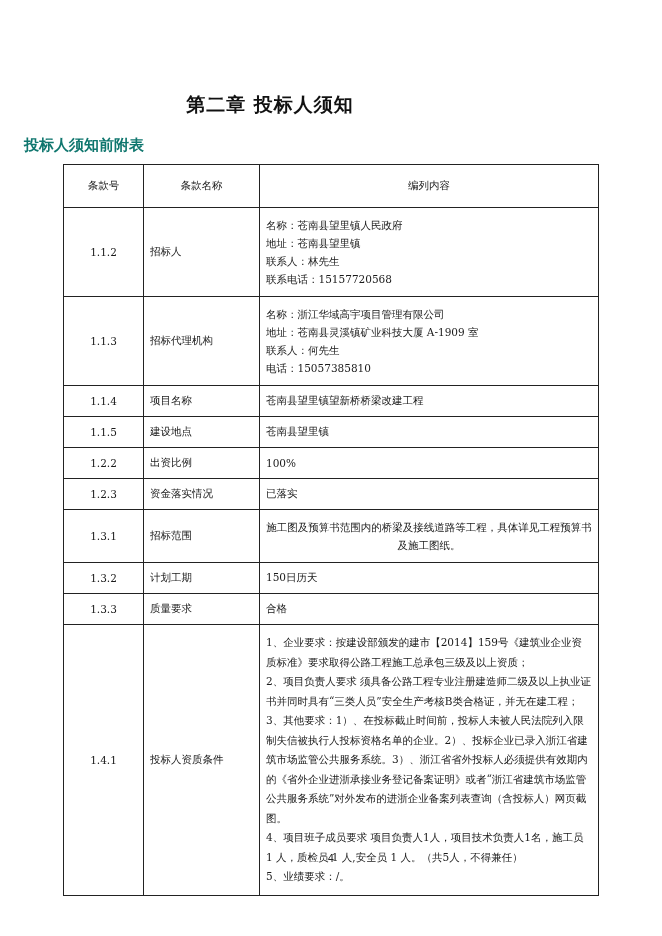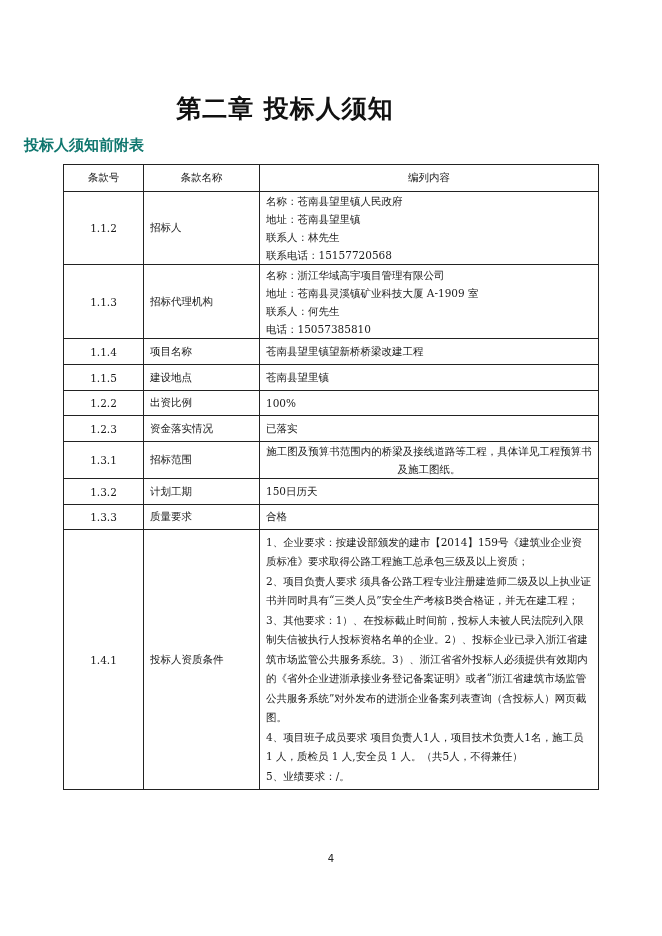--- a/index.html
+++ b/index.html
@@ -1,25 +1,25 @@
 <!DOCTYPE html>
 <html><head>
 <meta charset="utf-8">
 <style>
   html, body { margin: 0; padding: 0; background: #ffffff; }
   body { width: 662px; height: 936px; position: relative; overflow: hidden;
          font-family: "DejaVu Serif", "Liberation Serif", serif; color: #1a1a1a; }
   .chapter-title { position: absolute; top: 92px; left: 0; width: 540px; text-align: center;
-         font-family: "DejaVu Sans", "Liberation Sans", sans-serif; font-size: 25px; font-weight: bold;
-         letter-spacing: 1px; color: #111; padding-left: 15px; }
+         font-family: "DejaVu Sans", "Liberation Sans", sans-serif; font-size: 19px; font-weight: bold;
+         letter-spacing: 1px; color: #111; }
   .table-title { position: absolute; top: 136px; left: 0; width: 662px; 
          font-family: "DejaVu Sans", "Liberation Sans", sans-serif; font-size: 15px; font-weight: bold; color: #0f766e; padding-left: 24px; }
   table.attach { position: absolute; top: 164px; left: 63px; width: 536px; border-collapse: collapse;
          table-layout: fixed; font-size: 10.5px; }
-  table.attach td, table.attach th { border: 1px solid #222; padding: 0 6px; vertical-align: middle; font-weight: normal; }
+  table.attach td, table.attach th { border: 1px solid #222; padding: 8px 6px; vertical-align: middle; font-weight: normal; }
   table.attach th { height: 26px; text-align: center; }
   .c1 { width: 68px; text-align: center; }
   .c2 { width: 104px; text-align: left; }
   .c3 { text-align: left; }
   .left { text-align: left !important; }
   .line { display: block; line-height: 18px; }
   .plain { line-height: 18px; text-align: center; }
   .multi { line-height: 19.5px; padding-top: 0; padding-bottom: 0; }
   .page-num { position: absolute; top: 853px; left: 0; width: 662px; text-align: center;
          font-family: "DejaVu Sans", "Liberation Sans", sans-serif; font-size: 10px; color: #222; }

